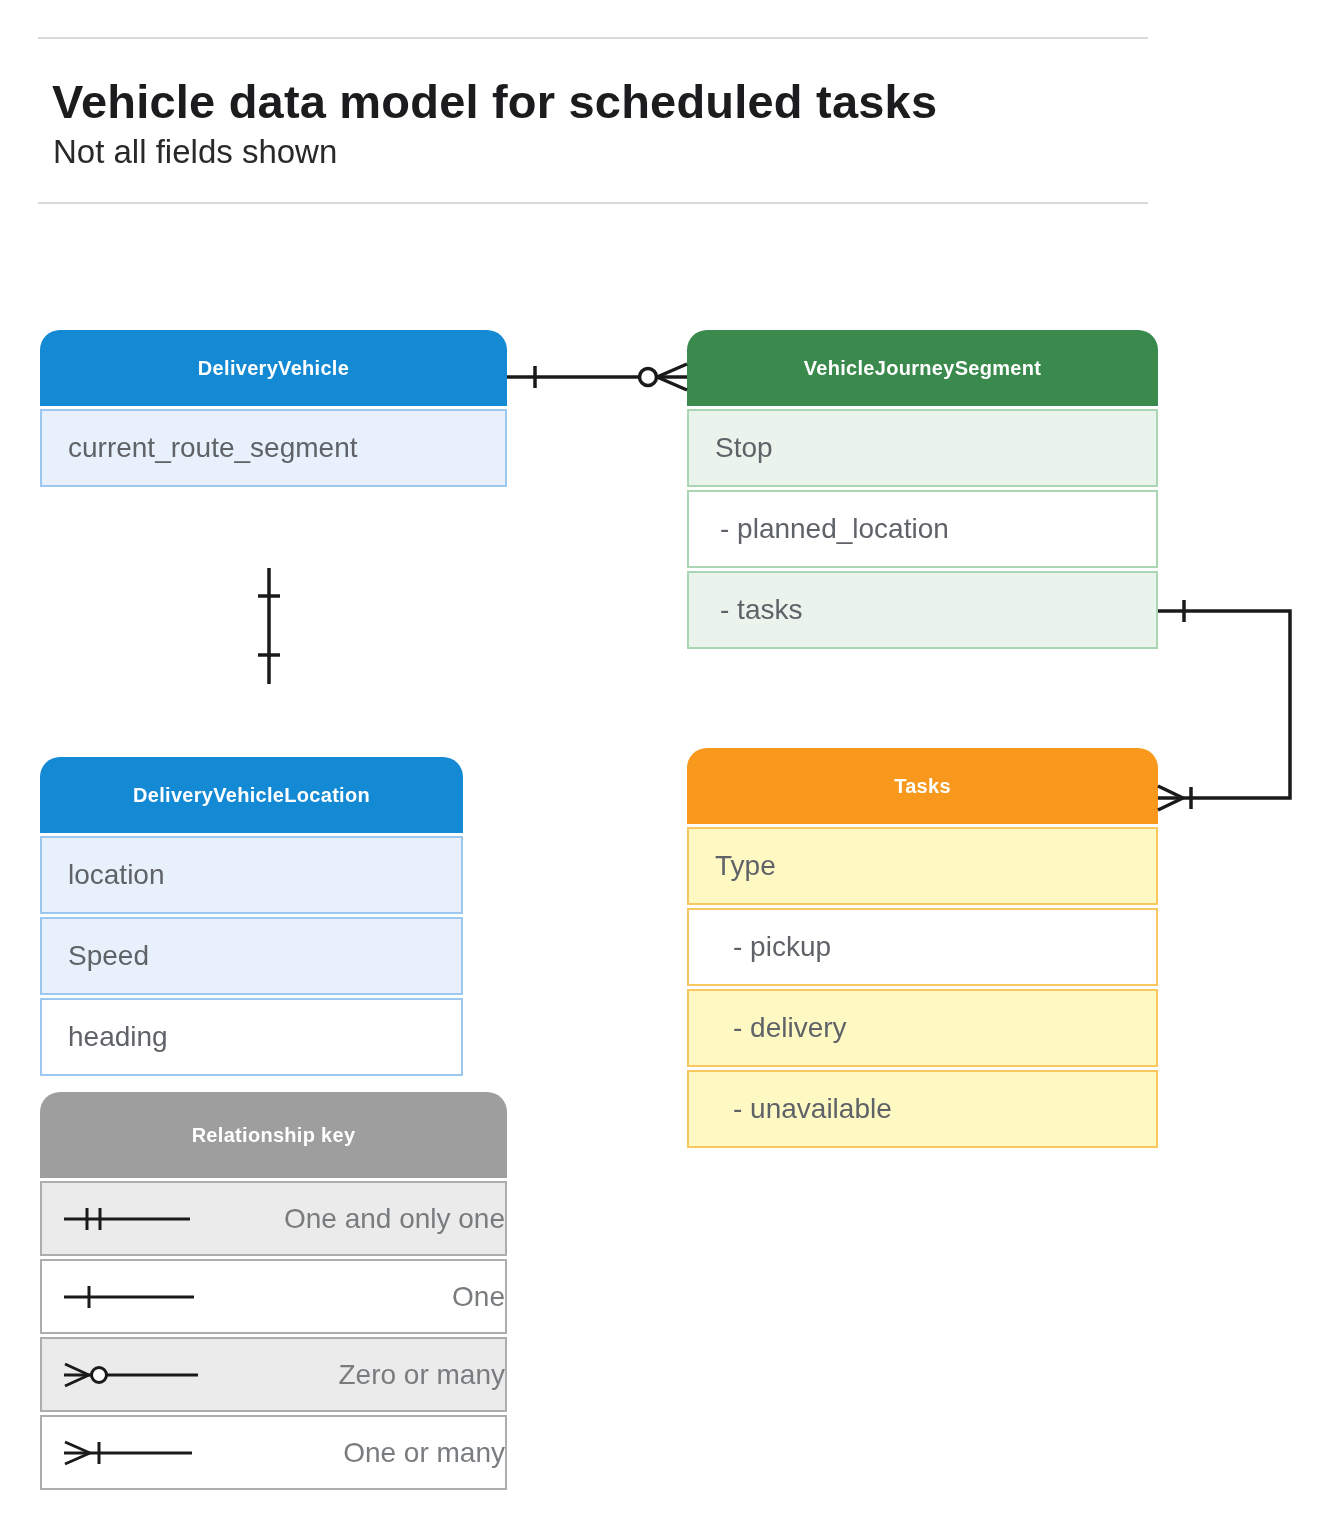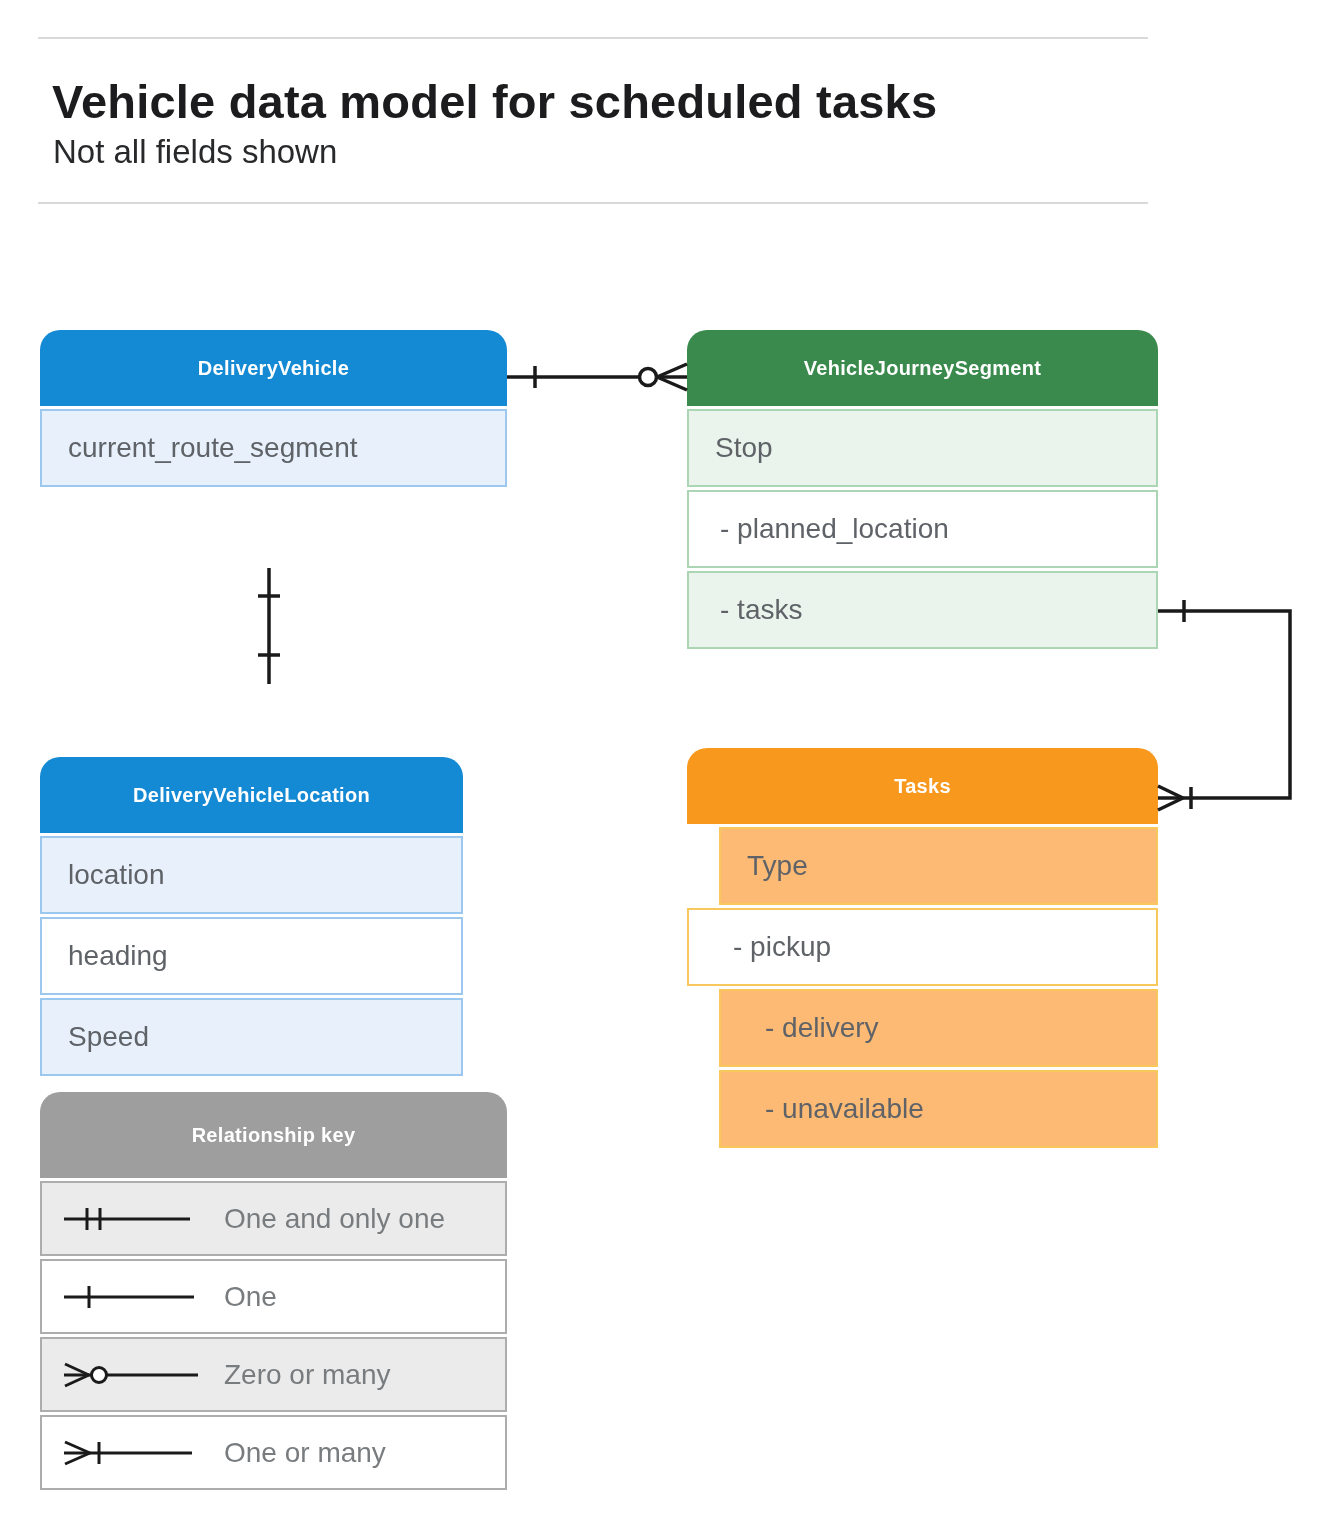--- a/index.html
+++ b/index.html
@@ -30,24 +30,24 @@
   .row.pad-lg{padding-left:44px;}
 
   .blue  .hdr{background:#1489D4;}
   .blue  .row{border-color:#9CC8EF;}
   .blue  .row.tint{background:#E8F1FB;}
   .green .hdr{background:#3B8A4D;}
   .green .row{border-color:#AAD6B4;}
   .green .row.tint{background:#EAF3EC;}
   .orange .hdr{background:#F8991D;}
   .orange .row{border-color:#F9C85C;}
-  .orange .row.tint{background:#fdba74;margin-left:32px;}
+  .orange .row.tint{background:#fef9c3;}
 
   .legend .hdr{background:#9E9E9E;height:86px;}
-  .legend .row{height:75px;border-color:#ADADAD;color:#797C7F;padding-left:20px;}
+  .legend .row{height:75px;border-color:#ADADAD;color:#797C7F;padding-left:20px;justify-content:space-between;}
   .legend .row.tint{background:#EBEBEB;}
   .legend .sym{flex:0 0 140px;margin-right:22px;}
   .legend .sym svg{display:block;}
 
   #connector-layer{position:absolute;left:0;top:0;z-index:3;pointer-events:none;}
   #connector-layer path, #connector-layer line{stroke:#1A1A1A;stroke-width:3.5;fill:none;}
   #connector-layer circle{stroke:#1A1A1A;stroke-width:3.5;fill:#fff;}
   .sym svg path{stroke:#1A1A1A;stroke-width:3;fill:none;}
   .sym svg circle{stroke:#1A1A1A;stroke-width:3;fill:#fff;}
 
@@ -96,22 +96,22 @@
   <div class="entity green" id="box-vehicle-journey-segment">
     <div class="hdr">VehicleJourneySegment</div>
     <div class="row tint">Stop</div>
     <div class="row pad-sm">- planned_location</div>
     <div class="row tint pad-sm">- tasks</div>
   </div>
 
   <div class="entity blue" id="box-delivery-vehicle-location">
     <div class="hdr">DeliveryVehicleLocation</div>
     <div class="row tint">location</div>
+    <div class="row tint">Speed</div>
     <div class="row">heading</div>
-    <div class="row tint">Speed</div>
   </div>
 
   <div class="entity orange" id="box-tasks">
     <div class="hdr">Tasks</div>
     <div class="row tint">Type</div>
     <div class="row pad-lg">- pickup</div>
     <div class="row tint pad-lg">- delivery</div>
     <div class="row tint pad-lg">- unavailable</div>
   </div>
 

